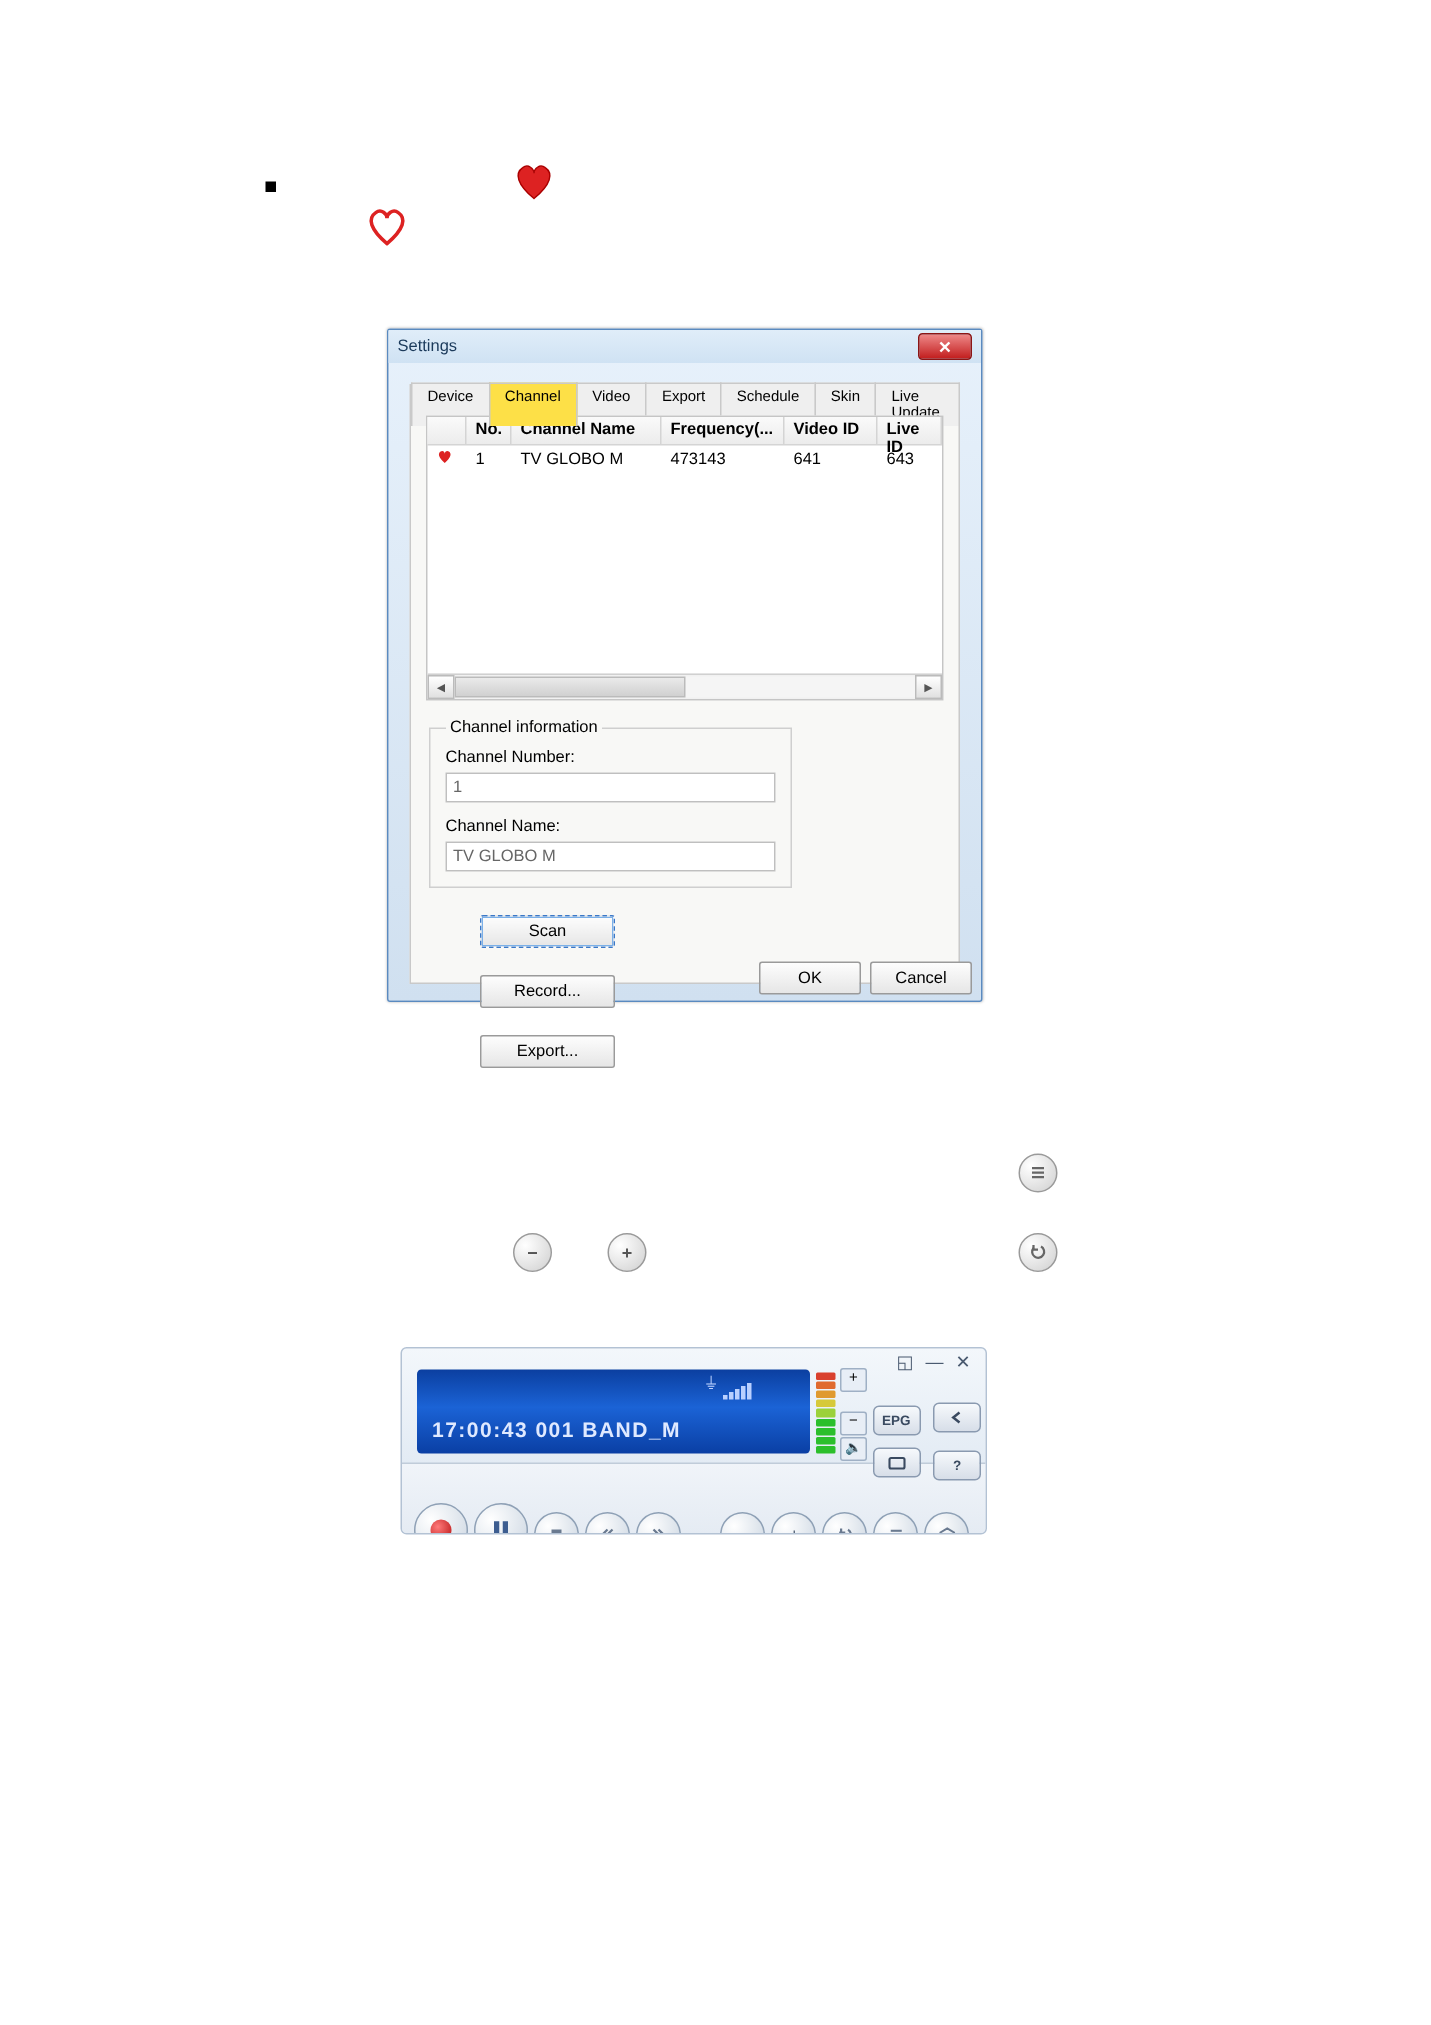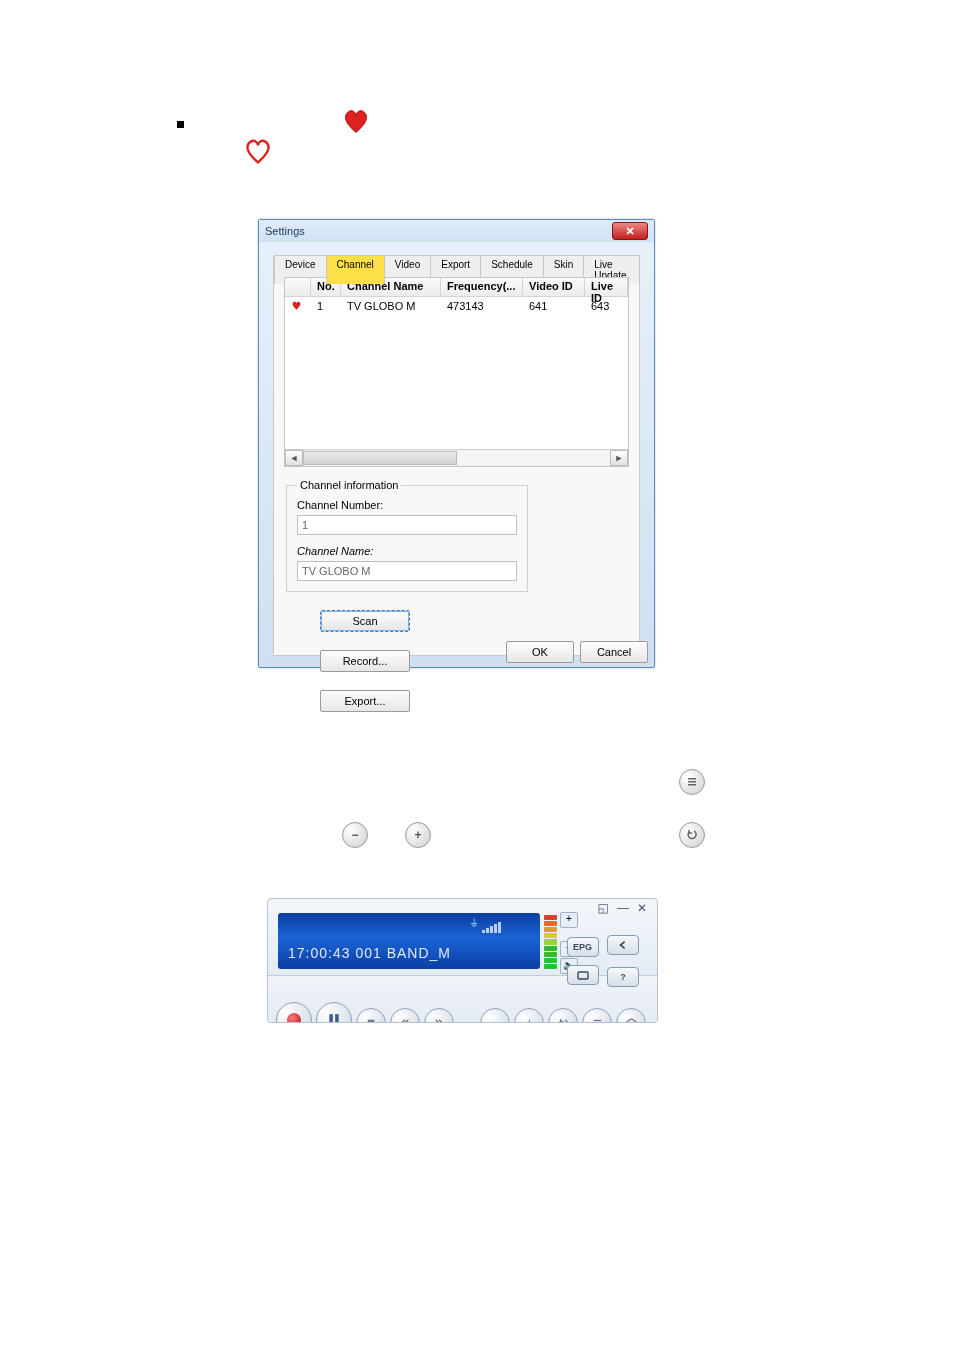--- a/index.html
+++ b/index.html
@@ -288,21 +288,21 @@
     background: linear-gradient(180deg, #0b3fa0 0%, #1b63d6 45%, #0a3fa4 100%);
     border-radius: 3px;
     color: #fff;
     font-family: 'Segoe UI', Arial, sans-serif;
   }
   .display-text {
     position: absolute;
     left: 10px;
     bottom: 8px;
     font-size: 14px;
-    font-weight: normal;
+    font-weight: bold;
     letter-spacing: 1px;
     color: #dfe9ff;
   }
   .sig-icon {
     position: absolute;
     right: 28px;
     top: 6px;
     width: 30px;
     height: 14px;
     display: flex;
@@ -369,21 +369,21 @@
     background: #e8eef6;
     border: 1px solid #9fb0c5;
     font-size: 9px;
     text-align: center;
     line-height: 12px;
     border-radius: 2px;
     color: #444;
   }
   .right-btns {
     position: absolute;
-    right: 16px;
+    right: 1px;
     top: 12px;
   }
   .win-ctrls {
     position: absolute;
     right: 10px;
     top: 2px;
     display: flex;
     gap: 8px;
     font-size: 12px;
     color: #4a5a70;
@@ -510,21 +510,21 @@
               </div>
             <div class="hscroll-btn">►</div>
           </div>
         </div>
 
         <div>
           <fieldset class="fieldset">
             <legend>Channel information</legend>
             <div class="fld-label">Channel Number:</div>
             <input class="fld-input" readonly="" value="1" style="">
-            <div class="fld-label" style="margin-top:10px;font-style:italic;">Channel Name:</div>
+            <div class="fld-label" style="margin-top:10px;">Channel Name:</div>
             <input class="fld-input" readonly="" value="TV GLOBO M" style="">
           </fieldset>
           <div class="btn-stack">
             <button class="std-btn focus">Scan</button>
             <button class="std-btn">Record...</button>
             <button class="std-btn">Export...</button>
           </div>
         </div>
       </div>
     </div>

